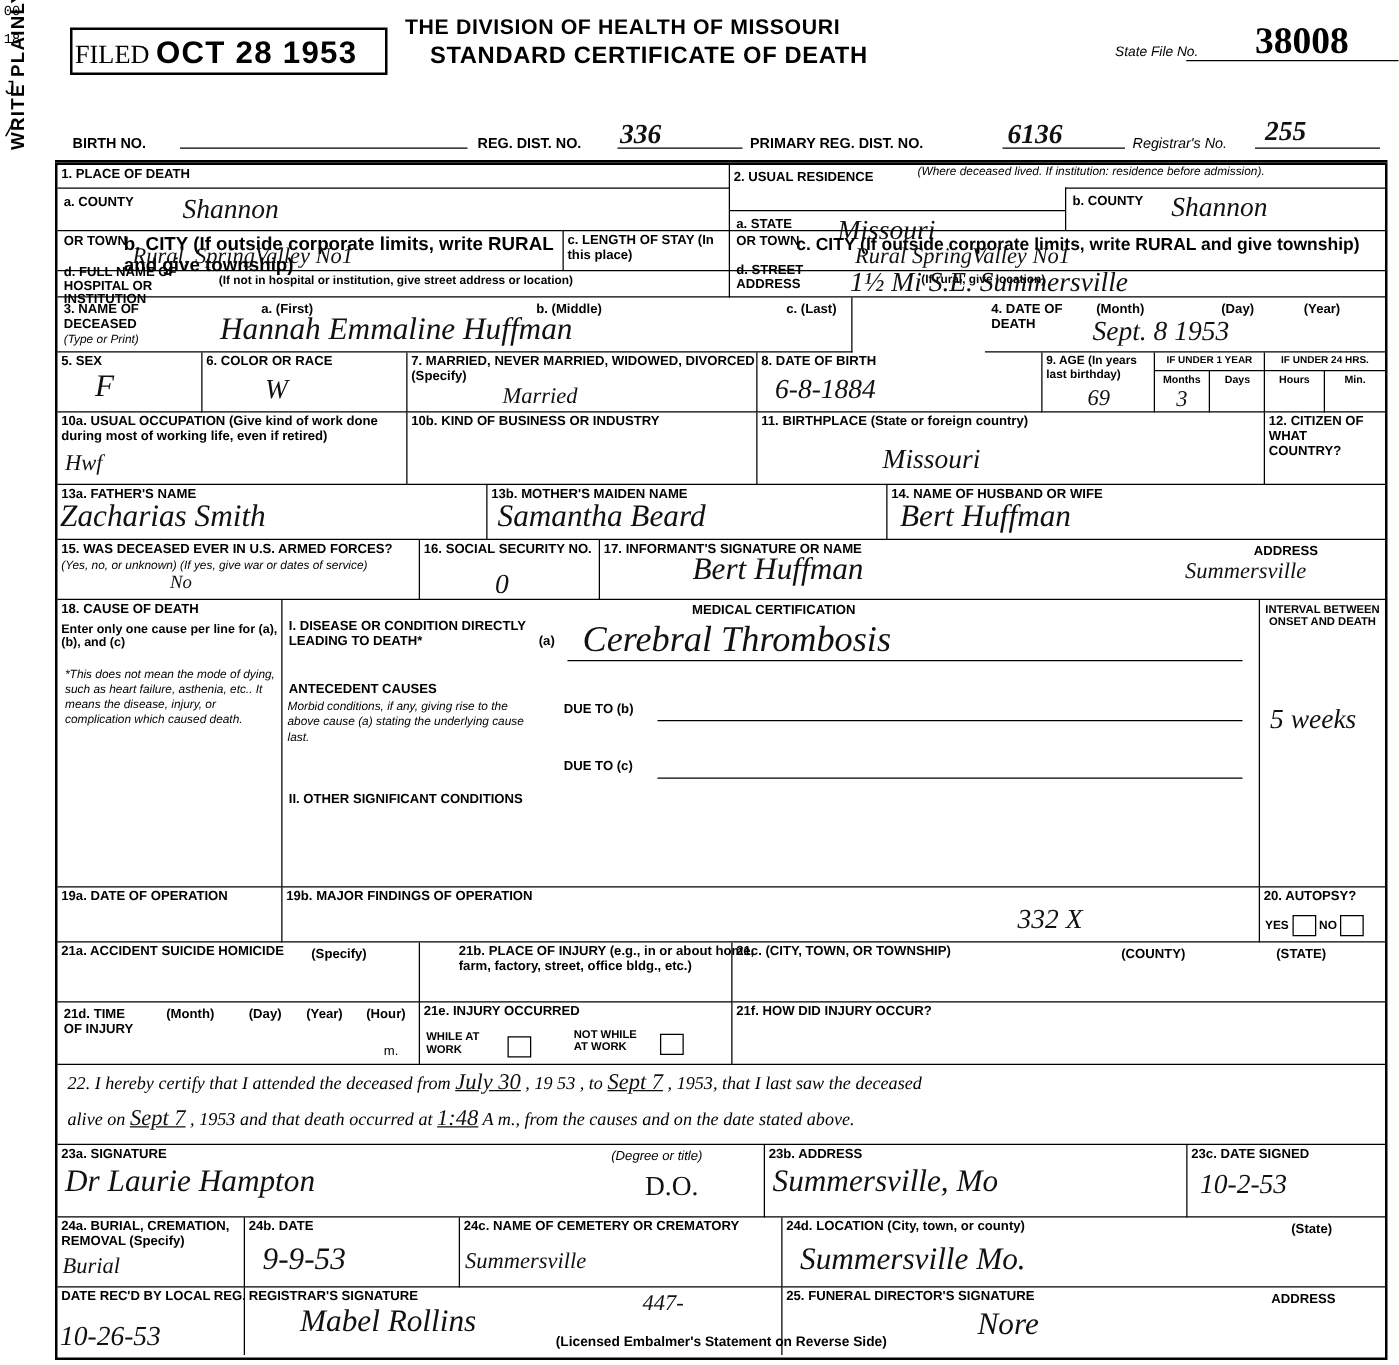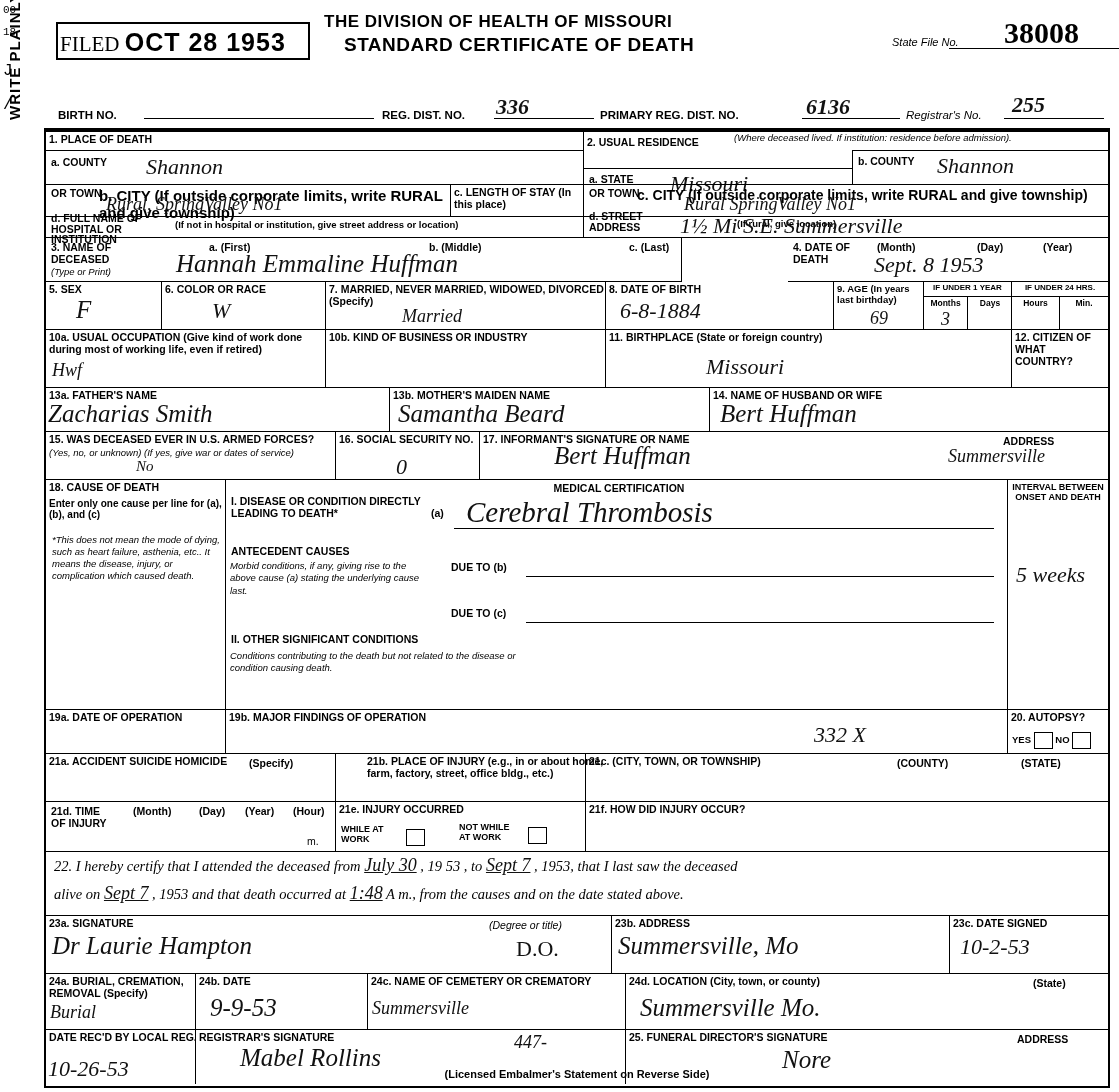--- a/index.html
+++ b/index.html
@@ -250,21 +250,20 @@
         <div class="lblsm" style="position:absolute;left:4px;top:80px;width:194px;line-height:1.3;">Morbid conditions, if any, giving rise to the above cause (a) stating the underlying cause last.</div>
         <div class="lbl" style="position:absolute;left:222px;top:80px;">DUE TO (b)</div>
         <div style="position:absolute;left:300px;top:96px;width:468px;border-bottom:1.5px solid #000;"></div>
         <div class="hw xs" style="position:absolute;left:310px;top:74px;"></div>
 
         <div class="lbl" style="position:absolute;left:222px;top:126px;">DUE TO (c)</div>
         <div style="position:absolute;left:300px;top:142px;width:468px;border-bottom:1.5px solid #000;"></div>
         <div class="hw xs" style="position:absolute;left:310px;top:120px;"></div>
 
         <div class="lbl" style="position:absolute;left:2px;top:152px;">II. OTHER SIGNIFICANT CONDITIONS</div>
-        <div class="lblsm" style="position:absolute;left:4px;top:170px;width:300px;line-height:1.3;">Conditions contributing to the death but not related to the disease or condition causing death.</div>
       </div>
       <div class="cell b-b" style="left:962px;top:348px;width:100px;height:230px;">
         <div class="lbl ctr" style="font-size:9px;">INTERVAL BETWEEN ONSET AND DEATH</div>
         <div class="hw" style="position:absolute;left:8px;top:82px;">5 weeks</div>
       </div>
 
       <div class="cell b-b b-r" style="left:0;top:578px;width:180px;height:44px;">
         <div class="lbl">19a. DATE OF OPERATION</div>
         <div class="hw xs" style="position:absolute;left:6px;top:20px;"></div>
       </div>

